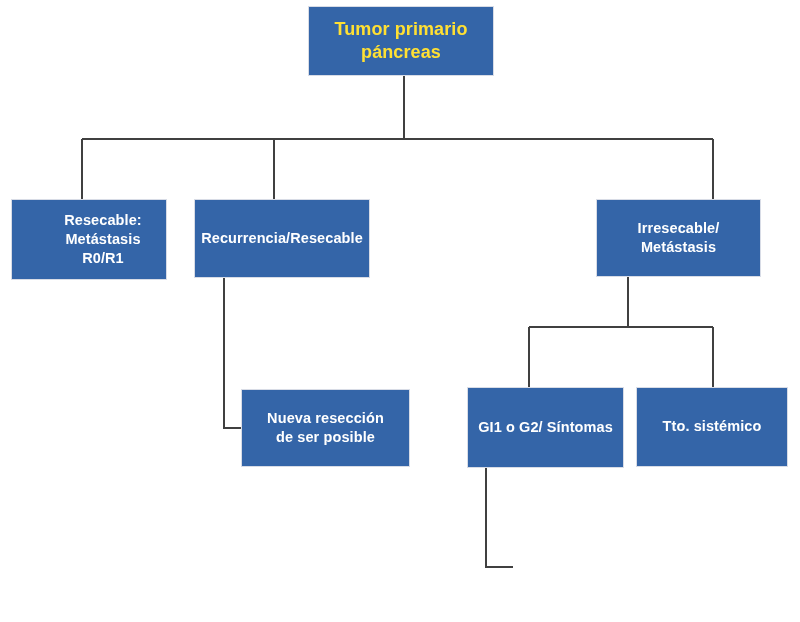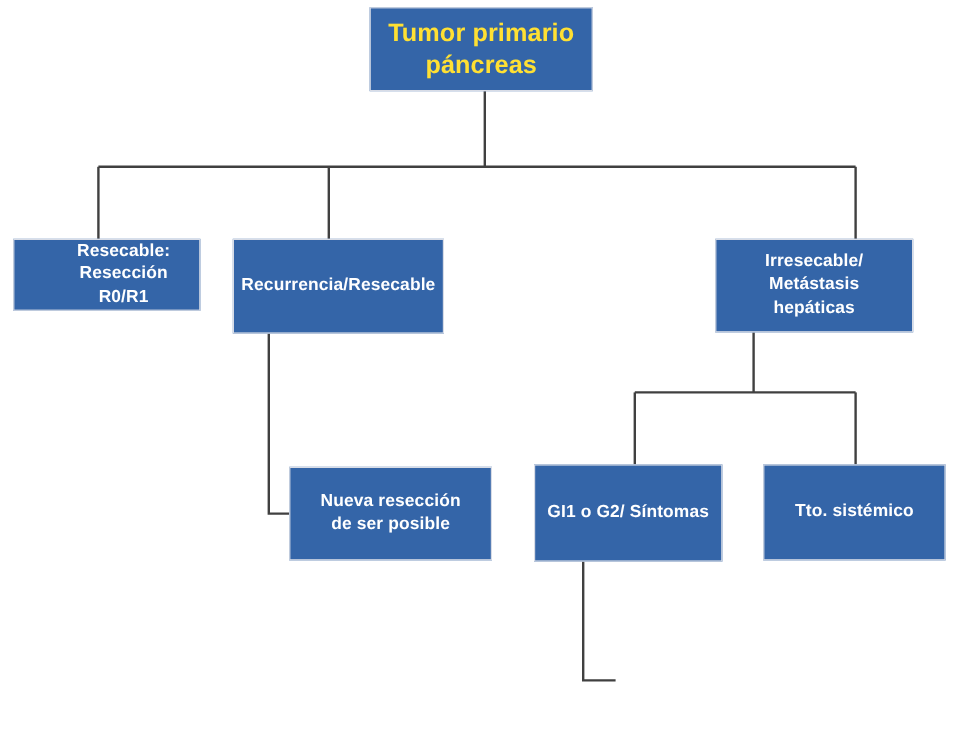--- a/index.html
+++ b/index.html
@@ -29,21 +29,21 @@
     font-weight: bold;
     font-size: 14.5px;
     line-height: 1.32;
     letter-spacing: 0.1px;
     padding: 2px 6px;
     z-index: 2;
   }
   .node .line { display: block; width: 100%; }
   .node.root {
     color: #ffe033;
-    font-size: 21px;
+    font-size: 18px;
     line-height: 1.3;
   }
   .node.two-para .para2 { margin-top: 9px; }
   svg#connectors {
     position: absolute;
     left: 0;
     top: 0;
     width: 800px;
     height: 622px;
     z-index: 1;
@@ -76,40 +76,39 @@
 
       <path d="M 486 468 L 486 567 L 513 567"></path>
     </g>
   </svg>
 
   <div class="node root" style="left:308px; top:6px; width:186px; height:70px;">
     <span class="line">Tumor primario</span>
     <span class="line">páncreas</span>
   </div>
 
-  <div class="node" style="left:11px; top:199px; width:156px; height:60px;padding-left:34px;">
+  <div class="node" style="left:11px; top:199px; width:156px; height:81px;padding-left:34px;">
     <span class="line">Resecable:</span>
-    <span class="line">Resección R0/R1</span>
+    <span class="line">Metástasis R0/R1</span>
   </div>
 
   <div class="node" style="left:194px; top:199px; width:176px; height:79px;">
     <span class="line">Recurrencia/Resecable</span>
   </div>
 
   <div class="node" style="left:556px; top:199px; width:165px; height:78px;margin-left:40px;">
     <span class="line">Irresecable/ Metástasis</span>
-    <span class="line">hepáticas</span>
   </div>
 
   <div class="node" style="left:241px; top:389px; width:169px; height:78px;">
     <span class="line">Nueva resección</span>
     <span class="line">de ser posible</span>
   </div>
 
-  <div class="node" style="left:445px; top:387px; width:157px; height:81px;">
+  <div class="node" style="left:467px; top:387px; width:157px; height:81px;">
     <span class="line">GI1 o G2/ Síntomas</span>
   </div>
 
   <div class="node" style="left:636px; top:387px; width:152px; height:80px;align-items:center;">
     <span class="line">Tto. sistémico</span>
   </div>
 
 
 </div>
 

